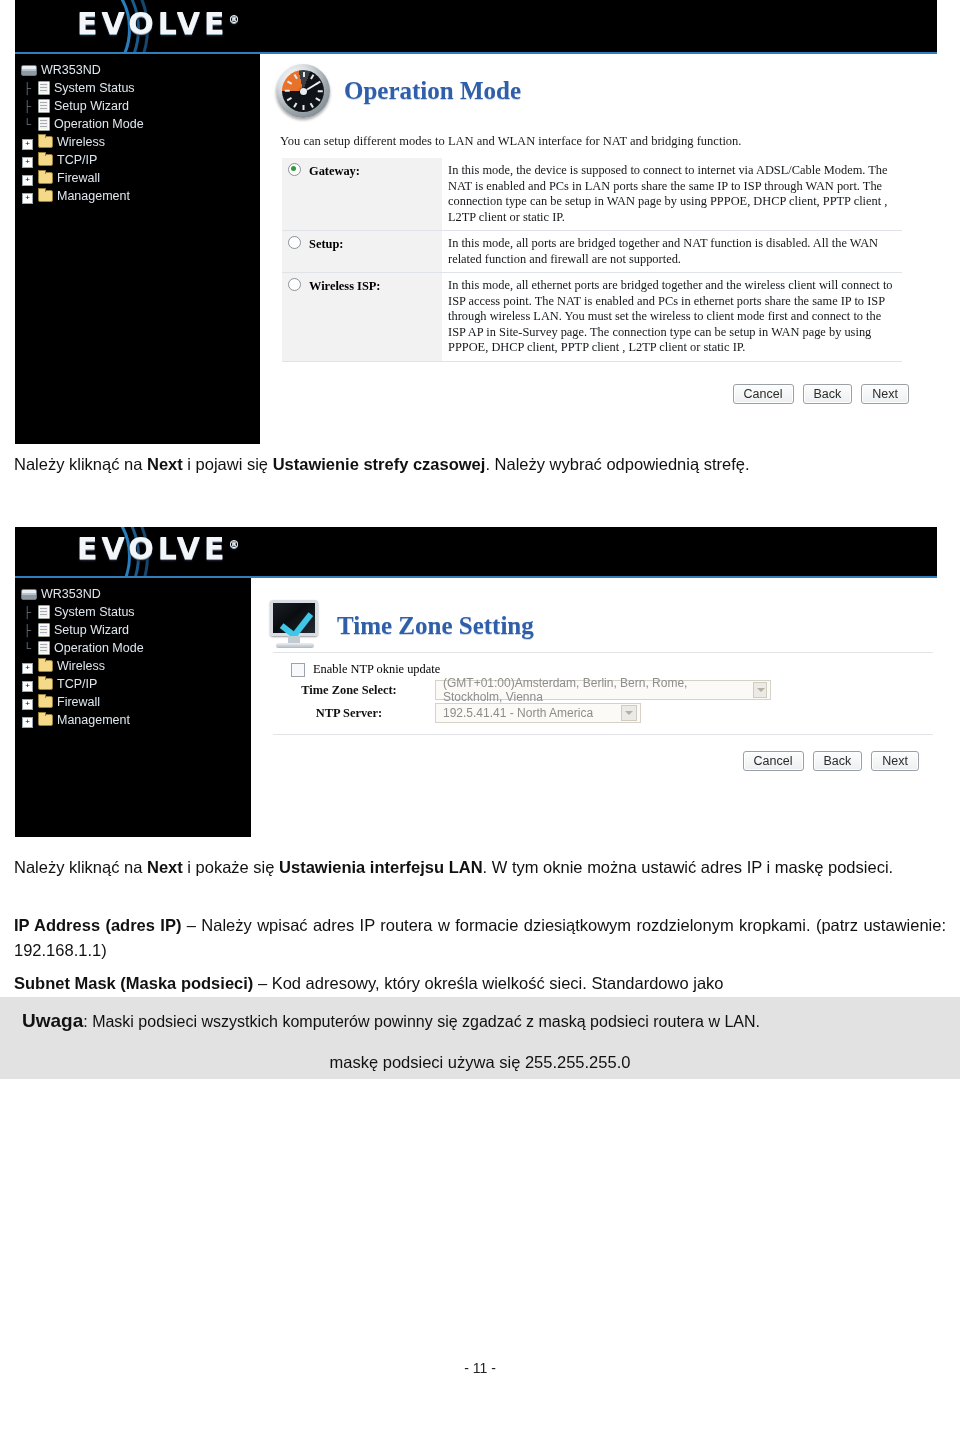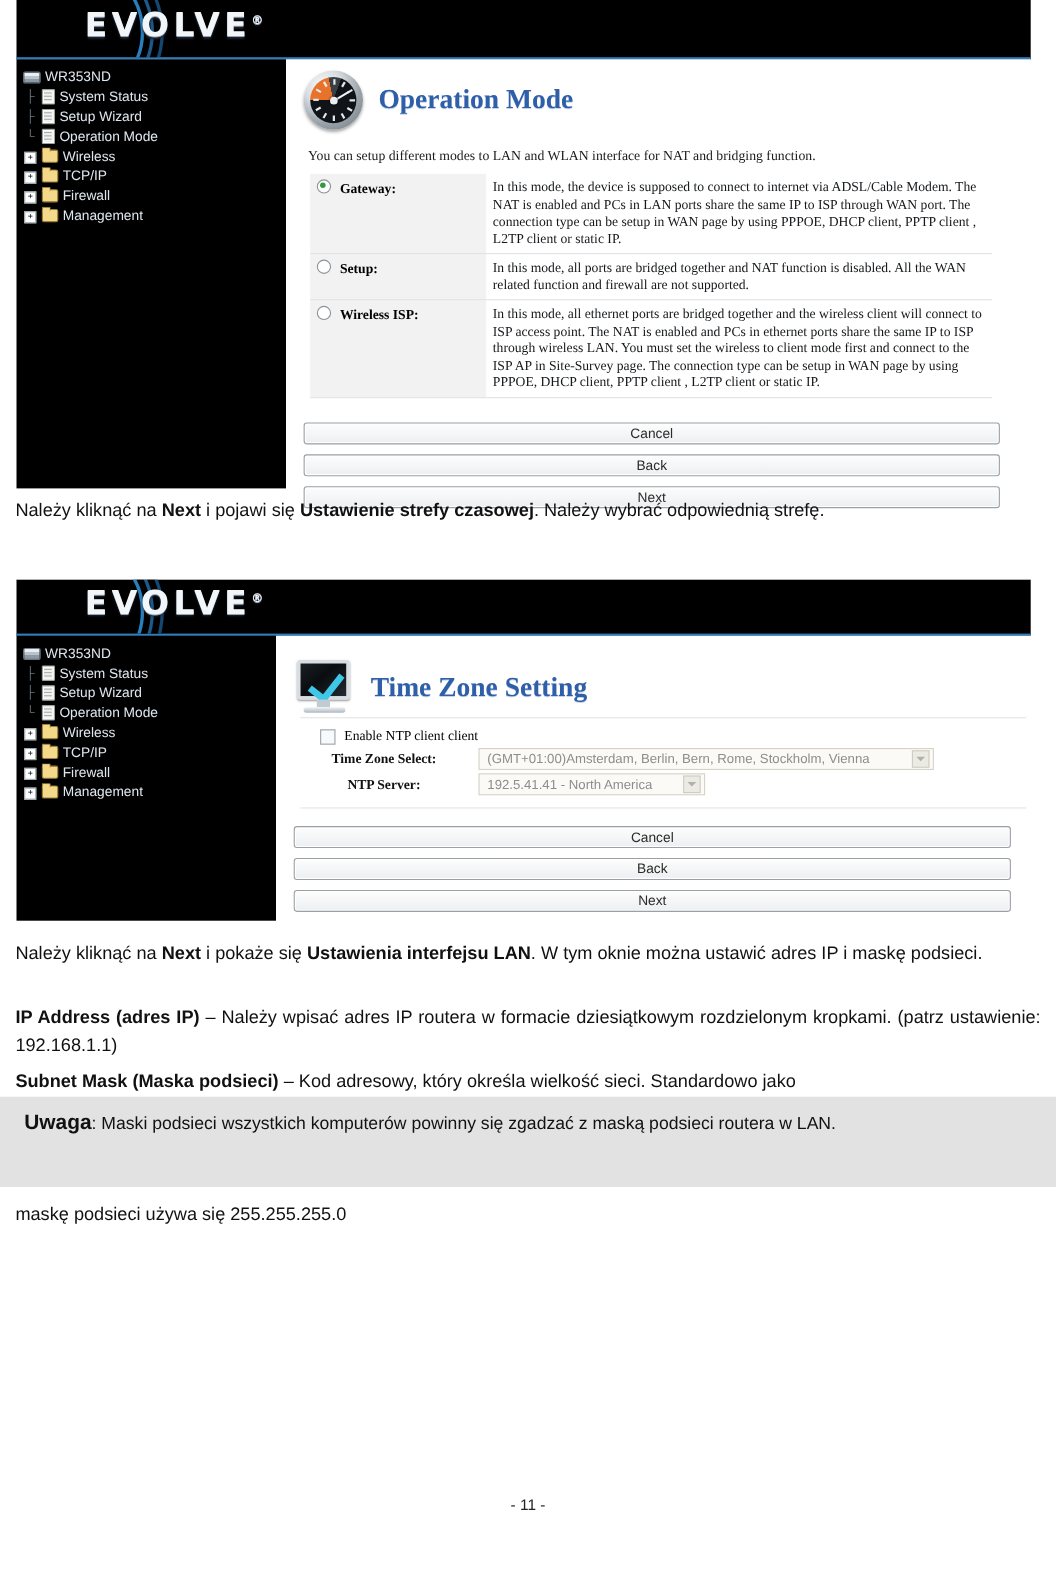--- a/index.html
+++ b/index.html
@@ -110,21 +110,21 @@
   .sel{display:inline-flex;align-items:center;justify-content:space-between;
     border:1px solid #d6d2c8;background:#fbfaf7;color:#8d8d8d;
     padding:2px 3px 2px 7px;box-sizing:border-box;height:20px;font-size:12px;
     font-family:"Liberation Sans",sans-serif;}
   .sel .arrow{display:inline-block;width:14px;height:14px;margin-left:8px;
     background:#eceae4;border:1px solid #d0ccc2;position:relative;}
   .sel .arrow:after{content:"";position:absolute;left:3px;top:5px;border-left:4px solid transparent;
     border-right:4px solid transparent;border-top:4px solid #b4b0a6;}
 
   
-  .btnrow{display:flex;gap:9px;justify-content:flex-end;margin:22px 14px 0 0;flex-direction:column;}
+  .btnrow{display:flex;gap:9px;justify-content:flex-end;margin:22px 14px 0 0;}
   .btn{font-family:"Liberation Sans",sans-serif;font-size:12.5px;color:#2b2b2b;
     background:linear-gradient(#fdfdfd,#eceff1);border:1px solid #9aa0a6;border-radius:3px;
     padding:2px 10px;box-shadow:inset 0 0 0 1px #fff;}
 
   
   .para{position:absolute;font-size:16.5px;line-height:25px;color:#111;
         font-family:"Liberation Sans",sans-serif;}
   .para b{font-weight:bold;}
   .note-box{position:absolute;background:#e2e2e2;}
   .note-text{position:absolute;font-size:16px;line-height:33px;color:#111;
@@ -308,25 +308,25 @@
           <div class="mon-stand"></div>
           <div class="mon-base"></div>
         </div>
         <div class="page-title">Time Zone Setting</div>
       </div>
 
 
       <div class="tz-box">
         <div class="tz-row">
           <span class="chk"></span>
-          <span class="chk-lbl">Enable NTP client client</span>
+          <span class="chk-lbl">Enable NTP oknie update</span>
         </div>
         <div class="tz-row">
           <span class="tz-lbl">Time Zone Select:</span>
-          <span class="sel" style="width:414px;">
+          <span class="sel" style="width:336px;">
             <span>(GMT+01:00)Amsterdam, Berlin, Bern, Rome, Stockholm, Vienna</span>
             <span class="arrow"></span>
           </span>
         </div>
         <div class="tz-row">
           <span class="tz-lbl">NTP Server:</span>
           <span class="sel" style="width:206px;">
             <span>192.5.41.41 - North America</span>
             <span class="arrow"></span>
           </span>
@@ -352,17 +352,17 @@
 
 <div class="para" style="left:14px;top:971px;width:932px;">
   <b>Subnet Mask (Maska podsieci)</b><span> – Kod adresowy, który określa wielkość sieci. Standardowo jako</span>
 </div>
 
 <div class="note-box" style="left:0;top:997px;width:960px;height:82px;"></div>
 <div class="note-text" style="left:22px;top:1004px;width:912px;">
   <b>Uwaga</b><span>: </span><span>Maski podsieci wszystkich komputerów powinny się zgadzać z maską podsieci routera w LAN.</span>
 </div>
 
-<div class="para" style="left:14px;top:1092px;width:932px;">
+<div class="para" style="left:14px;top:1050px;width:932px;text-align:center;">
   <span>maskę podsieci używa się 255.255.255.0</span>
 </div>
 
 <div class="pagenum" style="left:0;top:1360px;">- 11 -</div>
 
 </body></html>

